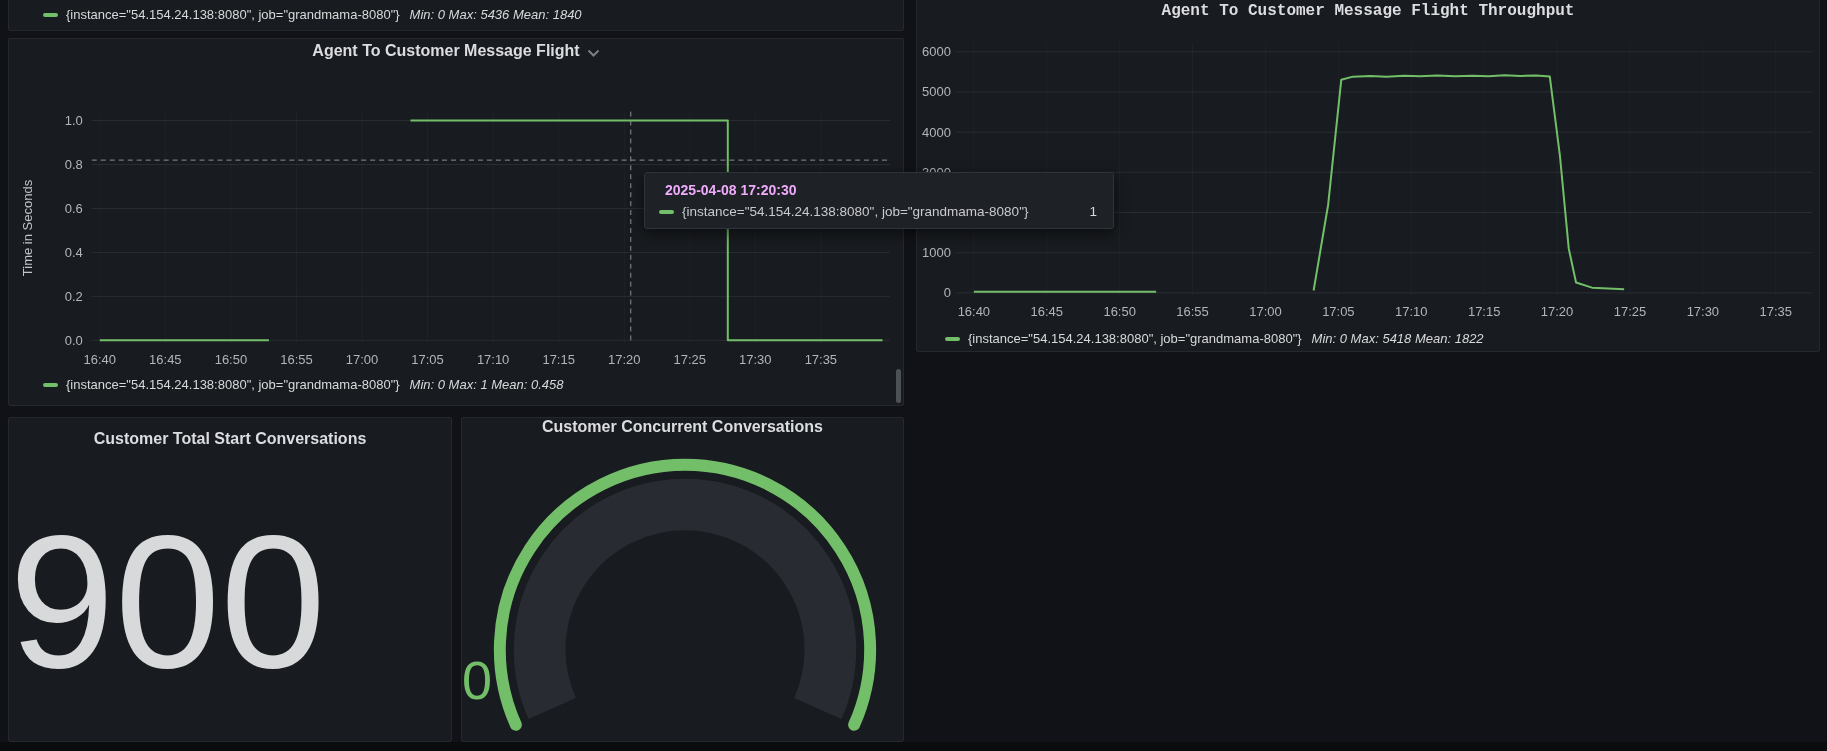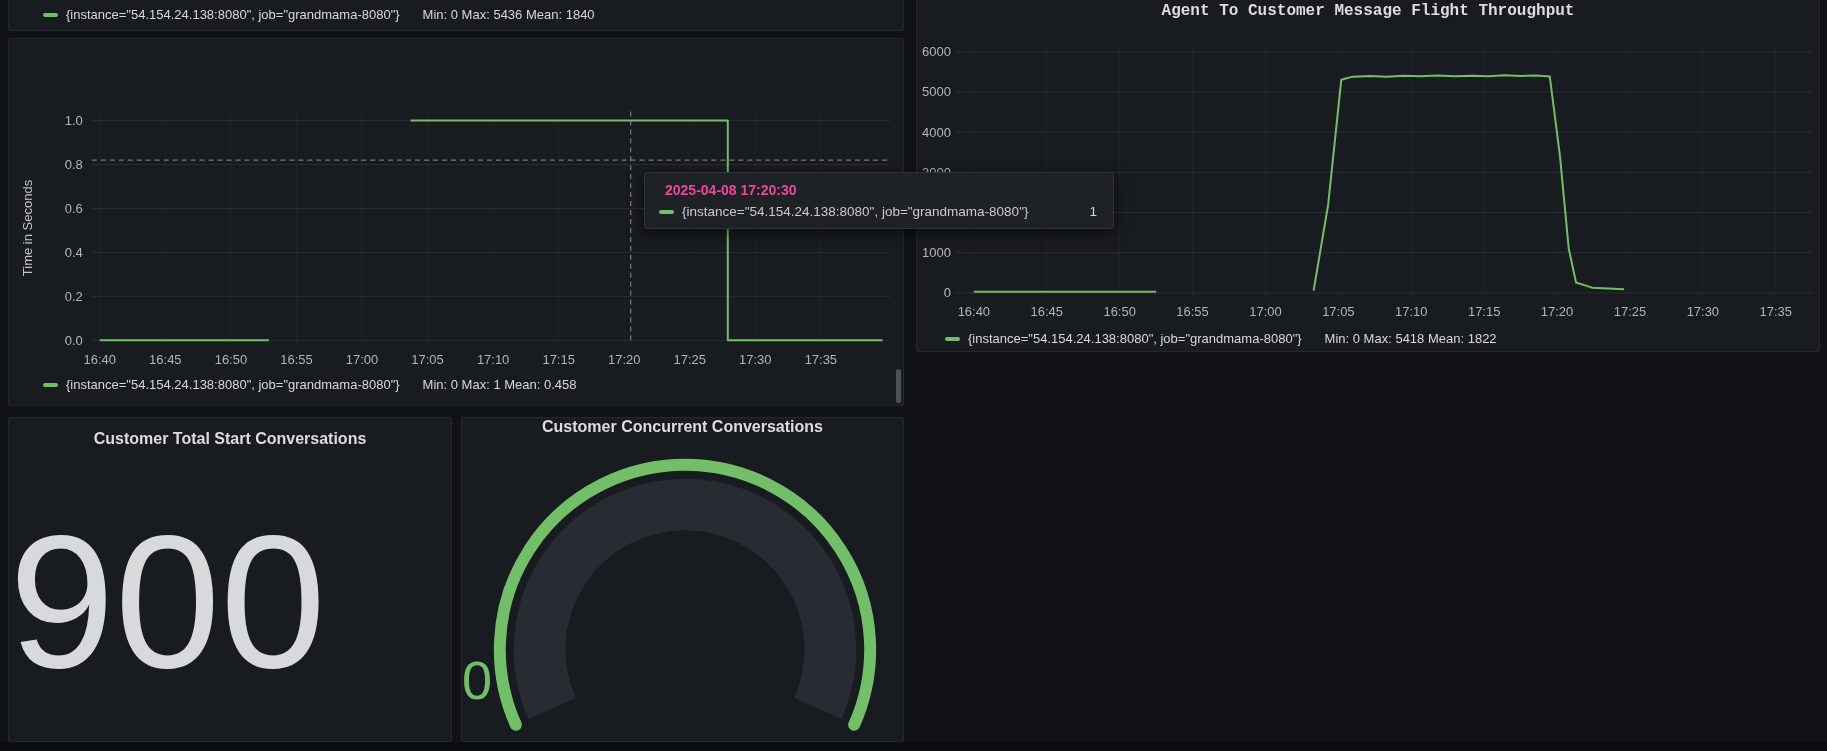--- a/index.html
+++ b/index.html
@@ -3,57 +3,62 @@
 <meta charset="utf-8">
 <style>
   html,body{margin:0;padding:0;background:#0b0c0e;}
   body{font-family:"Liberation Sans",sans-serif;}
   #dashboard{position:relative;width:1827px;height:751px;background:#111217;overflow:hidden;}
   .panel{position:absolute;background:#181b1f;border:1px solid #25282e;border-radius:2px;box-sizing:border-box;overflow:hidden;}
   .panel-title{position:absolute;left:0;right:0;text-align:center;color:#dcdde0;font-size:16px;font-weight:600;white-space:nowrap;}
   .panel-title .chev{margin-left:7px;vertical-align:middle;opacity:.75;}
   .legend{position:absolute;display:flex;align-items:center;font-size:13px;color:#d8d9da;white-space:nowrap;}
   .legend-marker{width:15px;height:4px;border-radius:2px;background:#73bf69;margin-right:8px;flex:none;}
-  .legend-stats{margin-left:23px;}
+  .legend-stats{margin-left:10px;font-style:italic;}
   .chart-svg{position:absolute;inset:0;width:100%;height:100%;}
   .tick{font:13px "Liberation Sans",sans-serif;fill:#b2b5ba;}
   .grid-h{stroke:rgba(204,204,220,0.10);stroke-width:1;}
   .grid-v{stroke:rgba(204,204,220,0.045);stroke-width:1;}
   .crosshair{stroke:#8e9096;stroke-width:1;stroke-dasharray:5 4;fill:none;}
   .series{fill:none;stroke-width:2;stroke-linejoin:round;}
   .y-axis-label{position:absolute;left:18px;top:189px;transform:translate(-50%,-50%) rotate(-90deg);color:#c2c4c8;font-size:13px;white-space:nowrap;}
   .big-stat{position:absolute;left:0;right:0;text-align:left;font-weight:500;line-height:1;}
   #start-value{top:88px;font-size:190px;color:#d8d9da;}
   #received-value{top:148px;font-size:124px;color:#73bf69;z-index:2;}
   #gauge-value{top:235px;font-size:54px;color:#73bf69;}
   .spark-fill{fill:rgba(115,191,105,0.22);stroke:none;}
   .spark-line{fill:none;stroke:rgba(115,191,105,0.85);stroke-width:2;}
   .gauge-track{fill:none;stroke:#282b31;stroke-width:52;}
   .gauge-arc{fill:none;stroke-width:12;stroke-linecap:round;}
   #tooltip{position:absolute;left:644px;top:172px;width:470px;box-sizing:border-box;background:#1e2126;border:1px solid #2f333a;border-radius:3px;box-shadow:0 4px 14px rgba(0,0,0,0.55);padding:9px 16px 9px 14px;z-index:10;}
-  .tooltip-date{color:#ec4899;font-size:14px;font-weight:700;margin-left:6px;margin-bottom:6px;}
+  .tooltip-date{color:#f0abfc;font-size:14px;font-weight:700;margin-left:6px;margin-bottom:6px;}
   .tooltip-row{display:flex;align-items:center;font-size:13.5px;color:#c9cacd;}
   .tooltip-value{margin-left:auto;color:#d8d9da;padding-left:14px;}
   #bottom-strip{position:absolute;left:0;top:742px;width:100%;height:9px;background:#0b0c0e;}
   .scroll-thumb{position:absolute;right:2px;top:330px;width:5px;height:34px;border-radius:3px;background:#4c5157;}
 </style>
 </head>
 <body>
 
 <div id="dashboard">
 
   <div class="panel" id="panel-a" style="left:8px;top:-60px;width:896px;height:91px;">
     <div class="legend" style="left:34px;bottom:8px;">
       <span class="legend-marker"></span>
       <span>{instance="54.154.24.138:8080", job="grandmama-8080"}</span>
       <span class="legend-stats">Min: 0  Max: 5436  Mean: 1840</span>
     </div>
   </div>
 
   <div class="panel" id="panel-flight" style="left:8px;top:38px;width:896px;height:368px;">
+    <div class="panel-title" style="top:3px;">
+      <span>Agent To Customer Message Flight</span><span class="chev"><svg width="13" height="8" viewBox="0 0 13 8">
+            <polyline points="1.5,1.5 6.5,6.5 11.5,1.5" fill="none" stroke="#9da0a7" stroke-width="2"></polyline>
+          </svg></span>
+    </div>
     <div class="y-axis-label">Time in Seconds</div>
     <svg id="flight-chart" class="chart-svg" viewBox="0 0 896 368" preserveAspectRatio="none">
         <line x1="91" y1="73" x2="91" y2="306" class="grid-v"></line>
         <text x="91" y="327" class="tick" text-anchor="middle">16:40</text>
         <line x1="156.7" y1="73" x2="156.7" y2="306" class="grid-v"></line>
         <text x="156.7" y="327" class="tick" text-anchor="middle">16:45</text>
         <line x1="222.4" y1="73" x2="222.4" y2="306" class="grid-v"></line>
         <text x="222.4" y="327" class="tick" text-anchor="middle">16:50</text>
         <line x1="288.1" y1="73" x2="288.1" y2="306" class="grid-v"></line>
         <text x="288.1" y="327" class="tick" text-anchor="middle">16:55</text>

